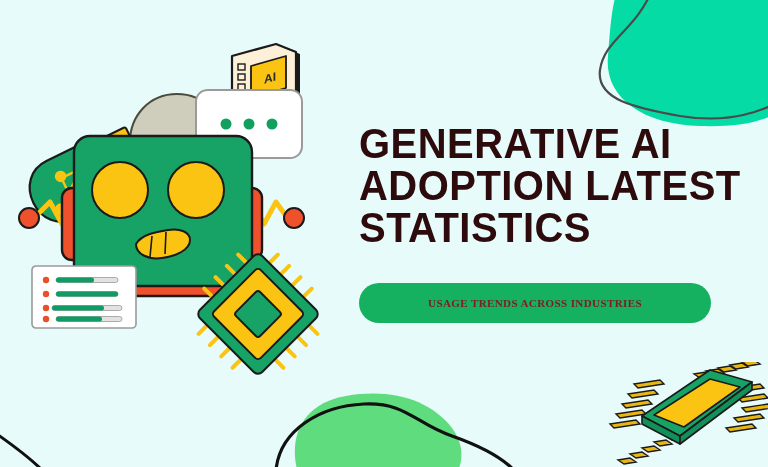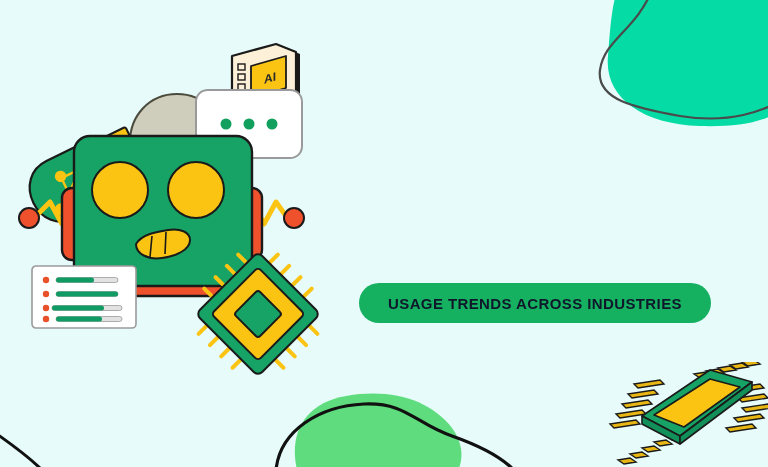--- a/index.html
+++ b/index.html
@@ -44,24 +44,24 @@
 
   .pill {
     position:absolute;
     left:359px; top:283px;
     width:352px; height:40px;
     background:#16b061;
     border-radius:22px;
     display:flex; align-items:center; justify-content:center;
   }
   .pill-label {
-    color:#0f172a;
-    font-family:Liberation Sans, sans-serif;
+    color:#7f1d1d;
+    font-family:Liberation Serif, serif;
     font-weight:bold;
-    font-size:15px;
+    font-size:11px;
     letter-spacing:0.4px;
     text-transform:uppercase;
     white-space:nowrap;
   }
 </style>
 </head>
 <body>
 
 <div class="canvas">
 
@@ -230,18 +230,25 @@
       <path d="M28 22 L54 18 L58 22 L32 26 Z"></path>
     </g>
 
     <path d="M36 54 L104 8 L146 20 L74 74 Z" fill="#17a365" stroke="#1a1a1a" stroke-width="1.6" stroke-linejoin="round"></path>
     <path d="M36 54 L74 74 L74 82 L36 62 Z" fill="#12905a" stroke="#1a1a1a" stroke-width="1.6" stroke-linejoin="round"></path>
     <path d="M74 74 L146 20 L146 28 L74 82 Z" fill="#12905a" stroke="#1a1a1a" stroke-width="1.6" stroke-linejoin="round"></path>
 
     <path d="M48 53 L104 17 L134 25 L78 65 Z" fill="#fbc412" stroke="#1a1a1a" stroke-width="1.6" stroke-linejoin="round"></path>
   </svg>
 
+  <div class="text-block">
+    <h1 class="headline">
+      <span class="line">Generative AI</span>
+      <span class="line">Adoption Latest</span>
+      <span class="line">Statistics</span>
+    </h1>
+  </div>
 
   <div class="pill">
     <span class="pill-label">Usage Trends Across Industries</span>
   </div>
 
 </div>
 
 </body></html>

